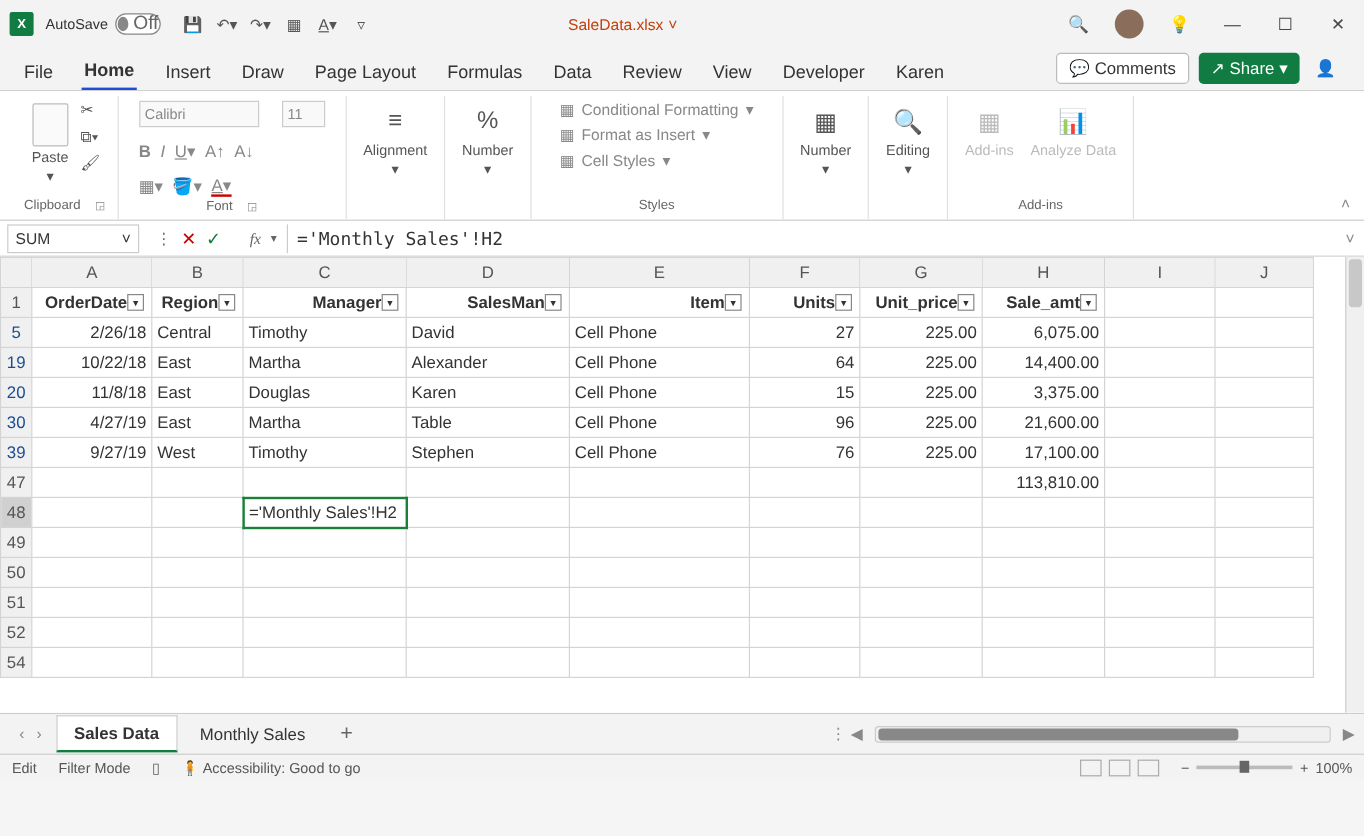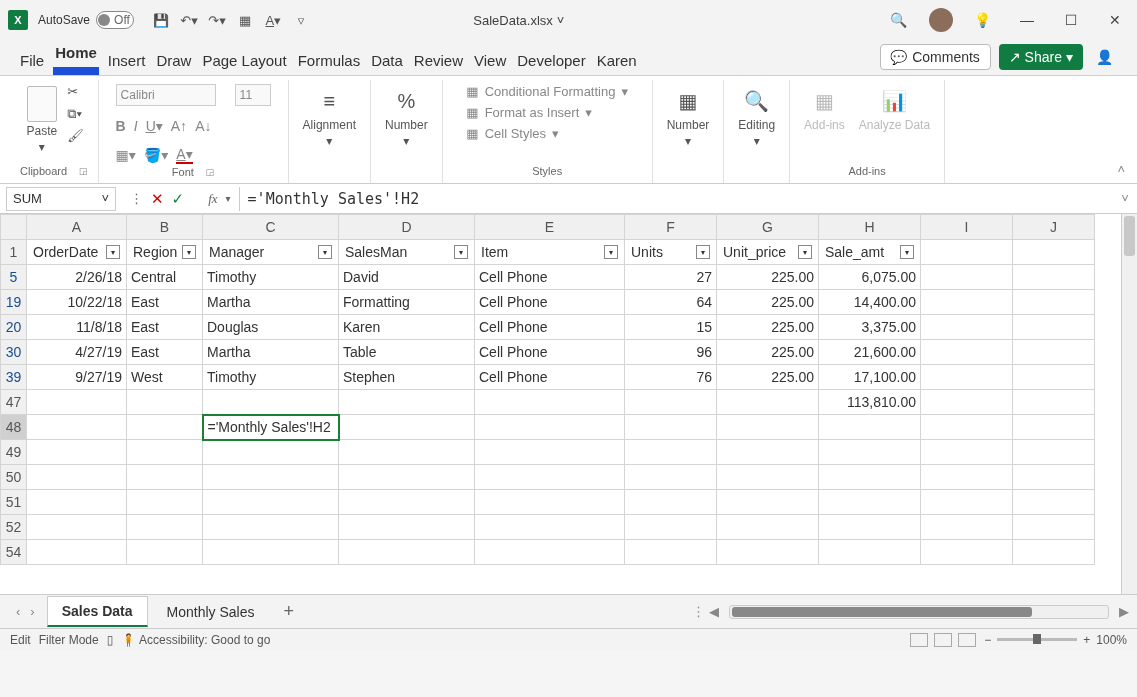--- a/index.html
+++ b/index.html
@@ -2,30 +2,30 @@
 <html><head>
 <meta charset="utf-8">
 <style>
 * { margin:0; padding:0; box-sizing:border-box; font-family:"Segoe UI",Arial,sans-serif; }
 body { background:#f5f5f5; width:1137px; height:697px; overflow:hidden; font-size:13px; color:#333; }
 .titlebar { height:40px; background:#f3f3f3; display:flex; align-items:center; padding:0 8px; gap:6px; }
 .excel-icon { width:20px; height:20px; background:#107c41; color:#fff; display:flex; align-items:center; justify-content:center; font-weight:bold; font-size:11px; border-radius:2px; }
 .autosave { display:flex; align-items:center; gap:6px; margin-left:4px; font-size:12px; }
 .toggle { width:38px; height:18px; border:1px solid #888; border-radius:9px; display:flex; align-items:center; padding:1px; background:#fff; }
 .toggle-knob { width:12px; height:12px; background:#888; border-radius:50%; }
-.toggle-label { font-size:12px; margin-left:4px; color:#666; }
+.toggle-label { font-size:16px; margin-left:4px; color:#666; }
 .qat { display:flex; gap:10px; margin-left:12px; align-items:center; }
 .qat-btn { width:18px; height:18px; display:flex; align-items:center; justify-content:center; color:#555; cursor:pointer; }
-.filename { margin-left:auto; margin-right:auto; display:flex; align-items:center; gap:4px; color:#404040; }
+.filename { margin-left:auto; margin-right:auto; display:flex; align-items:center; gap:4px; color:#c2410c; }
 .title-right { display:flex; align-items:center; gap:16px; margin-left:auto; }
 .avatar { width:24px; height:24px; border-radius:50%; background:#8a6d5a; }
 .win-btn { width:28px; height:28px; display:flex; align-items:center; justify-content:center; font-size:14px; color:#444; cursor:pointer; }
-.tabs { height:36px; display:flex; align-items:end; gap:7px; padding:0 18px; background:#f3f3f3; border-bottom:1px solid #d0d0d0; }
+.tabs { height:36px; display:flex; align-items:end; gap:22px; padding:0 18px; background:#f3f3f3; border-bottom:1px solid #d0d0d0; }
 .tab { padding:6px 2px; font-size:15px; color:#333; cursor:pointer; }
-.tab.active { font-weight:600; border-bottom:8px solid #1d4ed8; }
+.tab.active { font-weight:600; border-bottom:2px solid #1d4ed8; }
 .tab-actions { margin-left:auto; display:flex; gap:8px; align-items:center; padding-bottom:4px; }
 .comments-btn { border:1px solid #bbb; border-radius:4px; padding:4px 10px; background:#fff; display:flex; gap:4px; align-items:center; font-size:14px; }
 .share-btn { background:#107c41; color:#fff; border-radius:4px; padding:5px 10px; display:flex; gap:4px; align-items:center; font-size:14px; }
 .ribbon { height:108px; background:#fff; border-bottom:1px solid #ccc; display:flex; padding:4px 10px 0 10px; position:relative; }
 .group { display:flex; flex-direction:column; align-items:center; padding:2px 10px; border-right:1px solid #e0e0e0; }
 .group:last-child { border-right:none; }
 .group-body { flex:1; display:flex; align-items:flex-start; gap:6px; padding-top:2px; }
 .group-label { font-size:11px; color:#666; padding:2px 0 4px 0; display:flex; align-items:center; gap:12px; }
 .dialog-launcher { font-size:9px; color:#888; }
 .big-btn { display:flex; flex-direction:column; align-items:center; font-size:12px; color:#555; gap:2px; padding:2px 4px; }
@@ -49,35 +49,35 @@
 .fx-label { font-style:italic; font-family:"Times New Roman",serif;margin-left:16px; }
 .formula-input { flex:1; padding:0 8px; font-family:Consolas,monospace; font-size:15px; }
 .expand-fb { width:24px; text-align:center; color:#888; }
 .grid-wrap { position:relative; height:380px; background:#fff; overflow:hidden; }
 table.grid { border-collapse:collapse; table-layout:fixed; }
 .grid th,.grid td { border:1px solid #d4d4d4; height:25px; font-size:14px; padding:0 4px; overflow:hidden; white-space:nowrap; }
 .grid th { background:#f0f0f0; font-weight:normal; text-align:center; color:#555; }
 .rowhdr { background:#f0f0f0; text-align:center; color:#555; width:26px; font-size:13px;}
 .rowhdr.blue { color:#1a4d8f; }
 .colhdr { position:relative; }
-.header-cell { display:flex; justify-content:space-between; align-items:center; padding:0 2px; }
+.header-cell { display:flex; justify-content:flex-end; align-items:center; padding:0 2px;font-weight:bold; }
 .filter-btn { width:14px; height:14px; border:1px solid #888; display:flex; align-items:center; justify-content:center; font-size:8px; background:#fff; }
 .num { text-align:right; }
 .editing-cell { border:2px solid #1a7f37 !important; font-family:Arial; position:relative; }
 .vscroll { position:absolute; right:0; top:0; bottom:0; width:16px; background:#f0f0f0; border-left:1px solid #ccc;}
 .vscroll-thumb { position:absolute; top:2px; left:2px; right:2px; height:40px; background:#c8c8c8; border-radius:3px;}
 .sheet-bar { height:34px; background:#f3f3f3; border-top:1px solid #ccc; display:flex; align-items:center; padding:0 8px; gap:4px; }
 .sheet-nav { display:flex; gap:10px; color:#888; padding:0 8px;}
 .sheet-tab { padding:6px 14px; font-size:14px; border:1px solid transparent; cursor:pointer; }
 .sheet-tab.active { background:#fff; border:1px solid #ccc; border-bottom:2px solid #107c41; font-weight:600; }
 .sheet-add { padding:0 10px; font-size:18px; color:#666; }
 .sheet-spacer { flex:1; }
 .hscroll { width:380px; height:14px; background:#f0f0f0; border:1px solid #ccc; border-radius:3px; position:relative; margin:0 6px;}
 .hscroll-thumb { position:absolute; left:2px; top:1px; bottom:1px; width:300px; background:#888; border-radius:3px;}
-.status-bar { height:22px; background:#f3f3f3; border-top:1px solid #ccc; display:flex; align-items:center; padding:0 10px; gap:8px; font-size:12px; color:#555;}
+.status-bar { height:22px; background:#f3f3f3; border-top:1px solid #ccc; display:flex; align-items:center; padding:0 10px; gap:18px; font-size:12px; color:#555;}
 .status-spacer { flex:1; }
 .view-btns { display:flex; gap:6px; }
 .view-btn { width:18px; height:14px; border:1px solid #aaa; }
 .zoom { display:flex; align-items:center; gap:6px; }
 .zoom-track { width:80px; height:3px; background:#bbb; position:relative; }
 .zoom-thumb { width:8px; height:10px; background:#666; position:absolute; left:36px; top:-4px; }
 </style>
 </head>
 <body>
 
@@ -376,21 +376,21 @@
   <td class="num">225.00</td>
   <td class="num">6,075.00</td>
   <td></td>
           <td></td>
         </tr>
         <tr>
           <td class="rowhdr blue">19</td>
   <td class="num">10/22/18</td>
   <td>East</td>
   <td>Martha</td>
-  <td>Formatting</td>
+  <td>Alexander</td>
   <td>Cell Phone</td>
   <td class="num">64</td>
   <td class="num">225.00</td>
   <td class="num">14,400.00</td>
   <td></td>
           <td></td>
         </tr>
         <tr>
           <td class="rowhdr blue">20</td>
   <td class="num">11/8/18</td>

